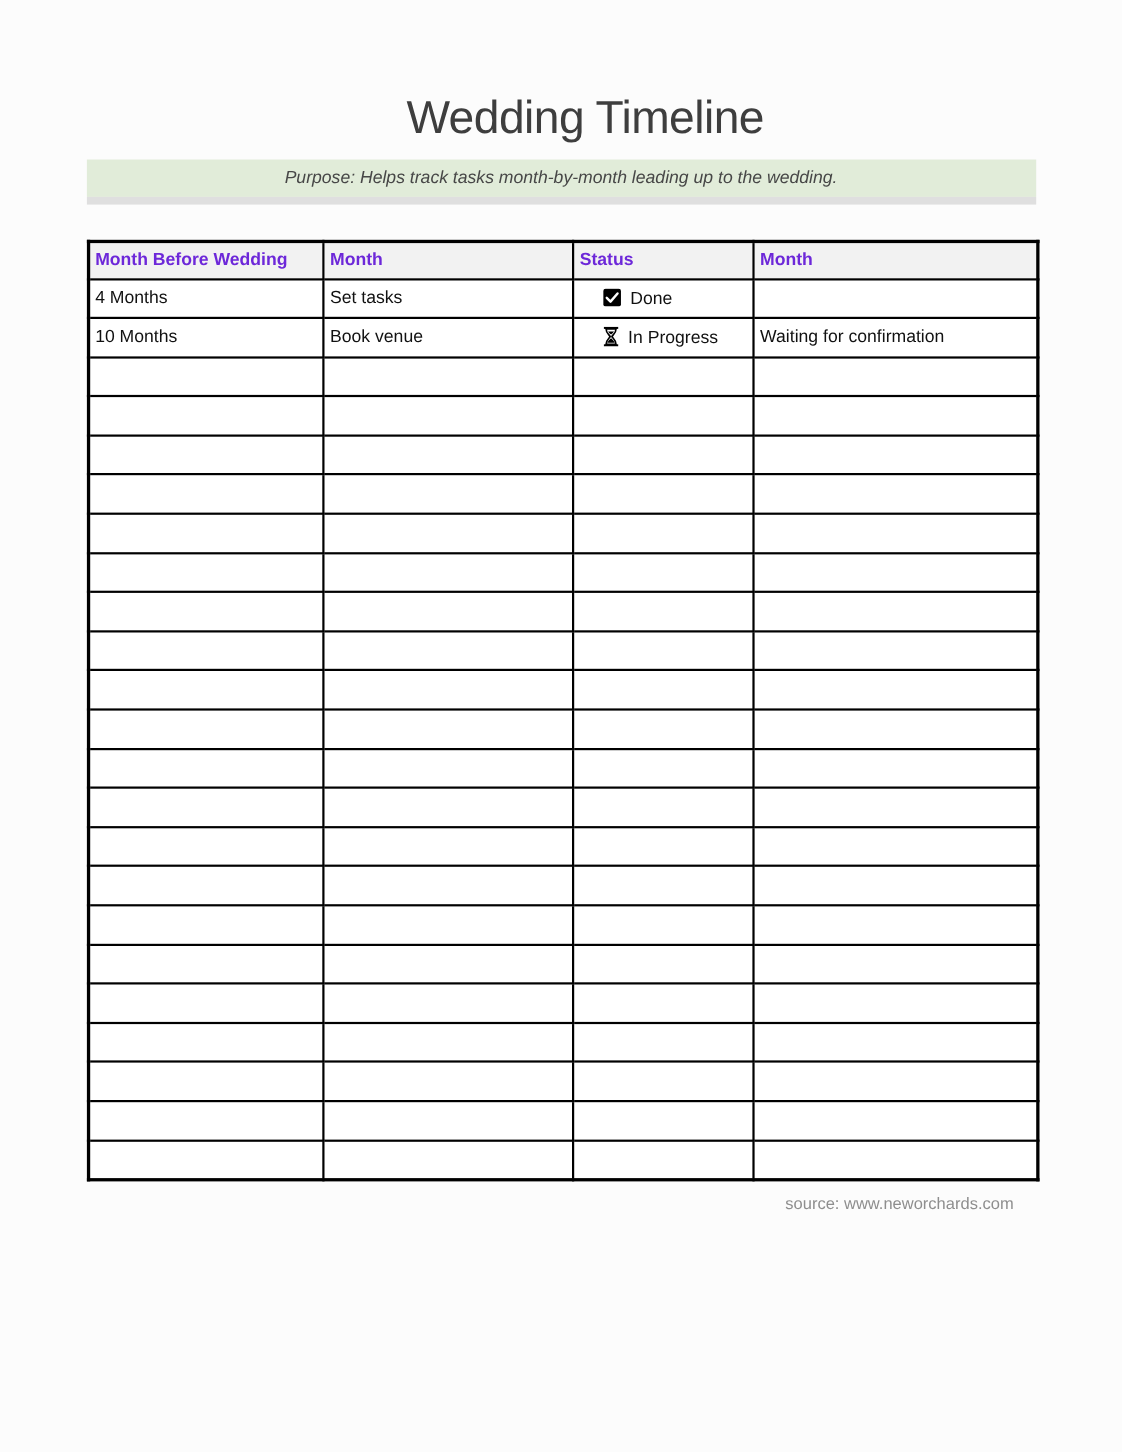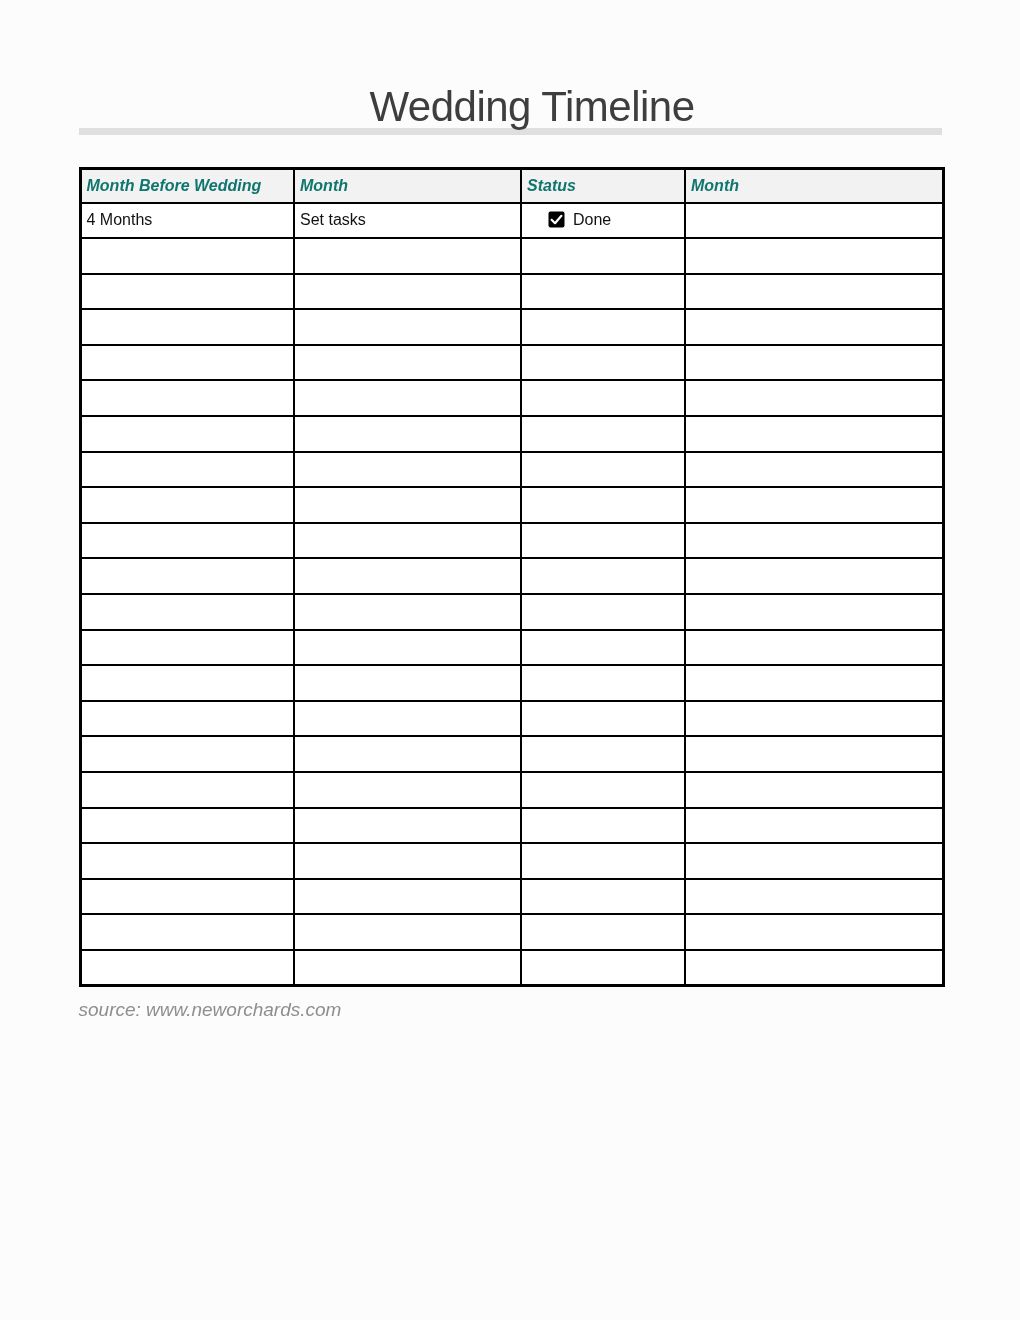--- a/index.html
+++ b/index.html
@@ -67,46 +67,48 @@
     vertical-align:middle;
     padding:0 0 0 5px;
     overflow:hidden;
     white-space:nowrap;
     color:#111111;
   }
   th{
     height:34px;
     background:var(--header-background);
     font-weight:700;
-    color:#0f766e;
-    font-style:italic;
+    color:#6d28d9;
   }
   td{height:35.6px;}
   td.status-cell{padding-left:26px;}
   .status-icon{
     display:inline-block;
     vertical-align:-3px;
     margin-right:8px;
     line-height:0;
   }
   .source{
     margin-top:12px;
+    text-align:right;
     padding-right:20px;
-    font-style:italic;
-    font-size:19px;
+    font-size:15px;
     color:var(--source-text);
   }
 </style>
 </head>
 <body>
 
 <div class="page">
   <h1 class="title">Wedding Timeline</h1>
 
   <div class="content">
+    <div class="banner">
+      <span>Purpose: Helps track tasks month-by-month leading up to the wedding.</span>
+    </div>
     <div class="banner-shadow"></div>
 
     <table>
       <colgroup>
         <col style="width:214px">
         <col style="width:227px">
         <col style="width:164px">
         <col style="width:258px">
       </colgroup>
       <thead>
@@ -121,20 +123,32 @@
           <tr>
             <td>4 Months</td>
             <td>Set tasks</td>
             <td class="status-cell"><span class="status-icon"><svg width="17" height="17" viewBox="0 0 17 17">
                   <rect x="0.5" y="0.5" width="16" height="16" rx="2" fill="#000"></rect>
                   <path d="M3.6 8.8 L7 12.2 L13.4 4.8" stroke="#fff" stroke-width="2.2" fill="none" stroke-linecap="round" stroke-linejoin="round"></path>
                 </svg></span><span>Done</span></td>
             <td></td>
           </tr>
           <tr>
+            <td>10 Months</td>
+            <td>Book venue</td>
+            <td class="status-cell"><span class="status-icon"><svg width="15" height="18" viewBox="0 0 15 18">
+                  <rect x="1" y="0" width="13" height="2" fill="#000"></rect>
+                  <rect x="1" y="16" width="13" height="2" fill="#000"></rect>
+                  <path d="M3 2 C3 6 6 7.4 6.7 9 C6 10.6 3 12 3 16 L12 16 C12 12 9 10.6 8.3 9 C9 7.4 12 6 12 2 Z" fill="none" stroke="#000" stroke-width="1.5"></path>
+                  <path d="M4.3 14.6 C5.1 12.4 6.6 11.6 7.5 10.6 C8.4 11.6 9.9 12.4 10.7 14.6 Z" fill="#000"></path>
+                  <path d="M4.8 4.3 L10.2 4.3 C9.3 5.9 8 6.4 7.5 7.1 C7 6.4 5.7 5.9 4.8 4.3 Z" fill="#000"></path>
+                </svg></span><span>In Progress</span></td>
+            <td>Waiting for confirmation</td>
+          </tr>
+          <tr>
             <td></td>
             <td></td>
             <td class="status-cell"></td>
             <td></td>
           </tr>
           <tr>
             <td></td>
             <td></td>
             <td class="status-cell"></td>
             <td></td>

